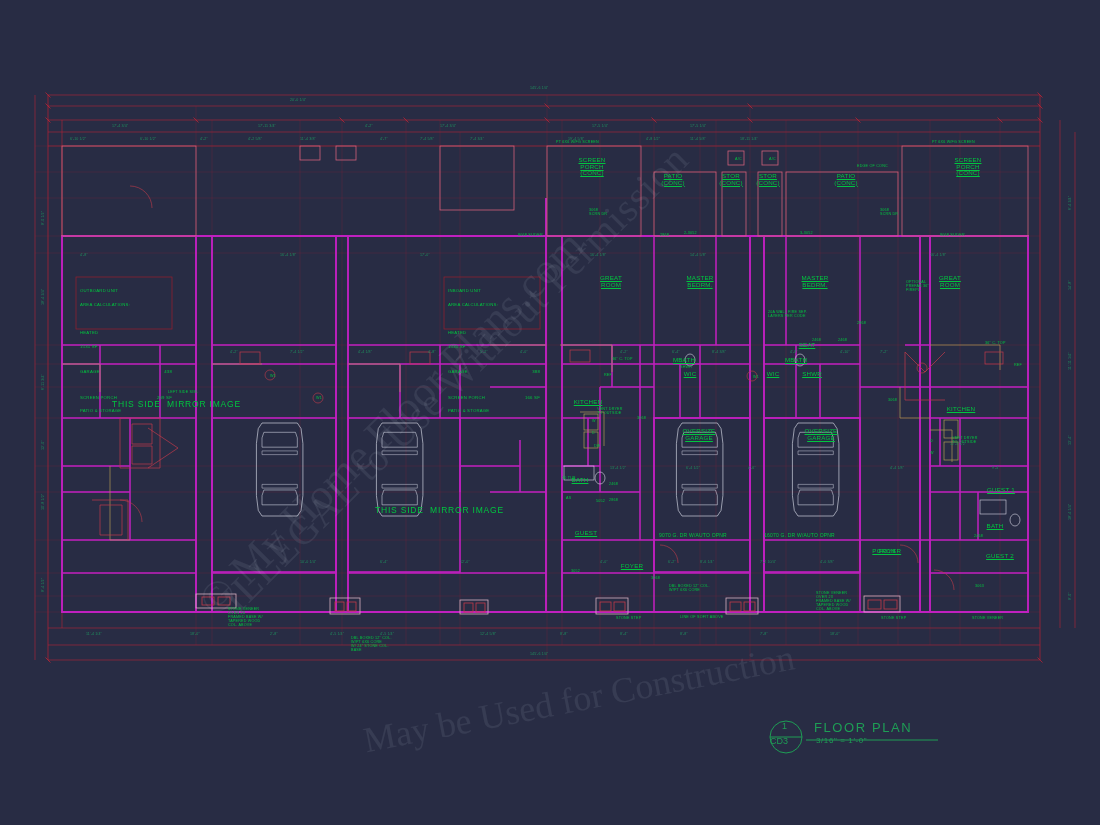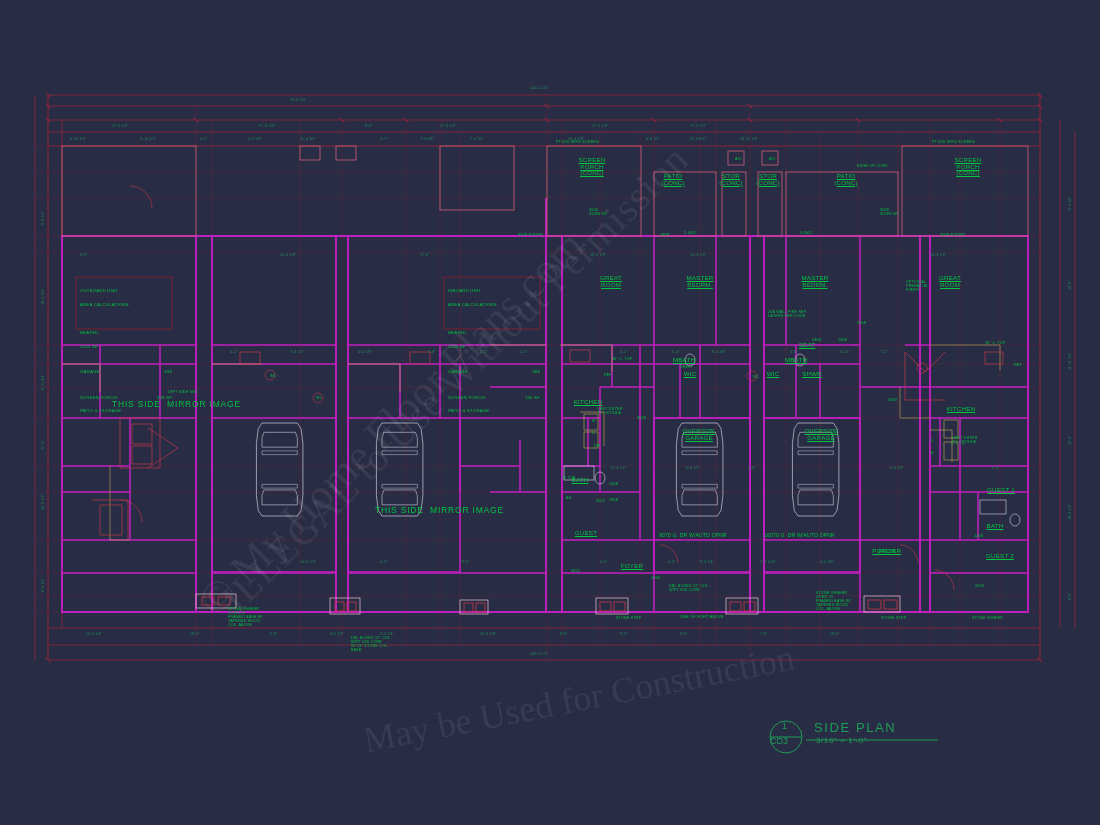--- a/index.html
+++ b/index.html
@@ -595,17 +595,17 @@
       <div class="dim" style="left: 690px; top: 253px;">14'-4 5/8"</div>
       <div class="dim" style="left: 930px; top: 253px;">16'-4 1/8"</div>
       <div class="dim" style="left: 280px; top: 253px;">16'-4 1/8"</div>
       <div class="dim" style="left: 420px; top: 253px;">17'-0"</div>
       <div class="dim" style="left: 80px; top: 253px;">4'-8"</div>
     </div>
 
   <div class="titleblock">
     <div class="tb-num">1</div>
     <div class="tb-sheet">CD3</div>
-    <div class="tb-title">SIDE  PLAN</div>
+    <div class="tb-title">FLOOR  PLAN</div>
     <div class="tb-scale">3/16" = 1'-0"</div>
   </div>
 
 </div>
 
 </body></html>

